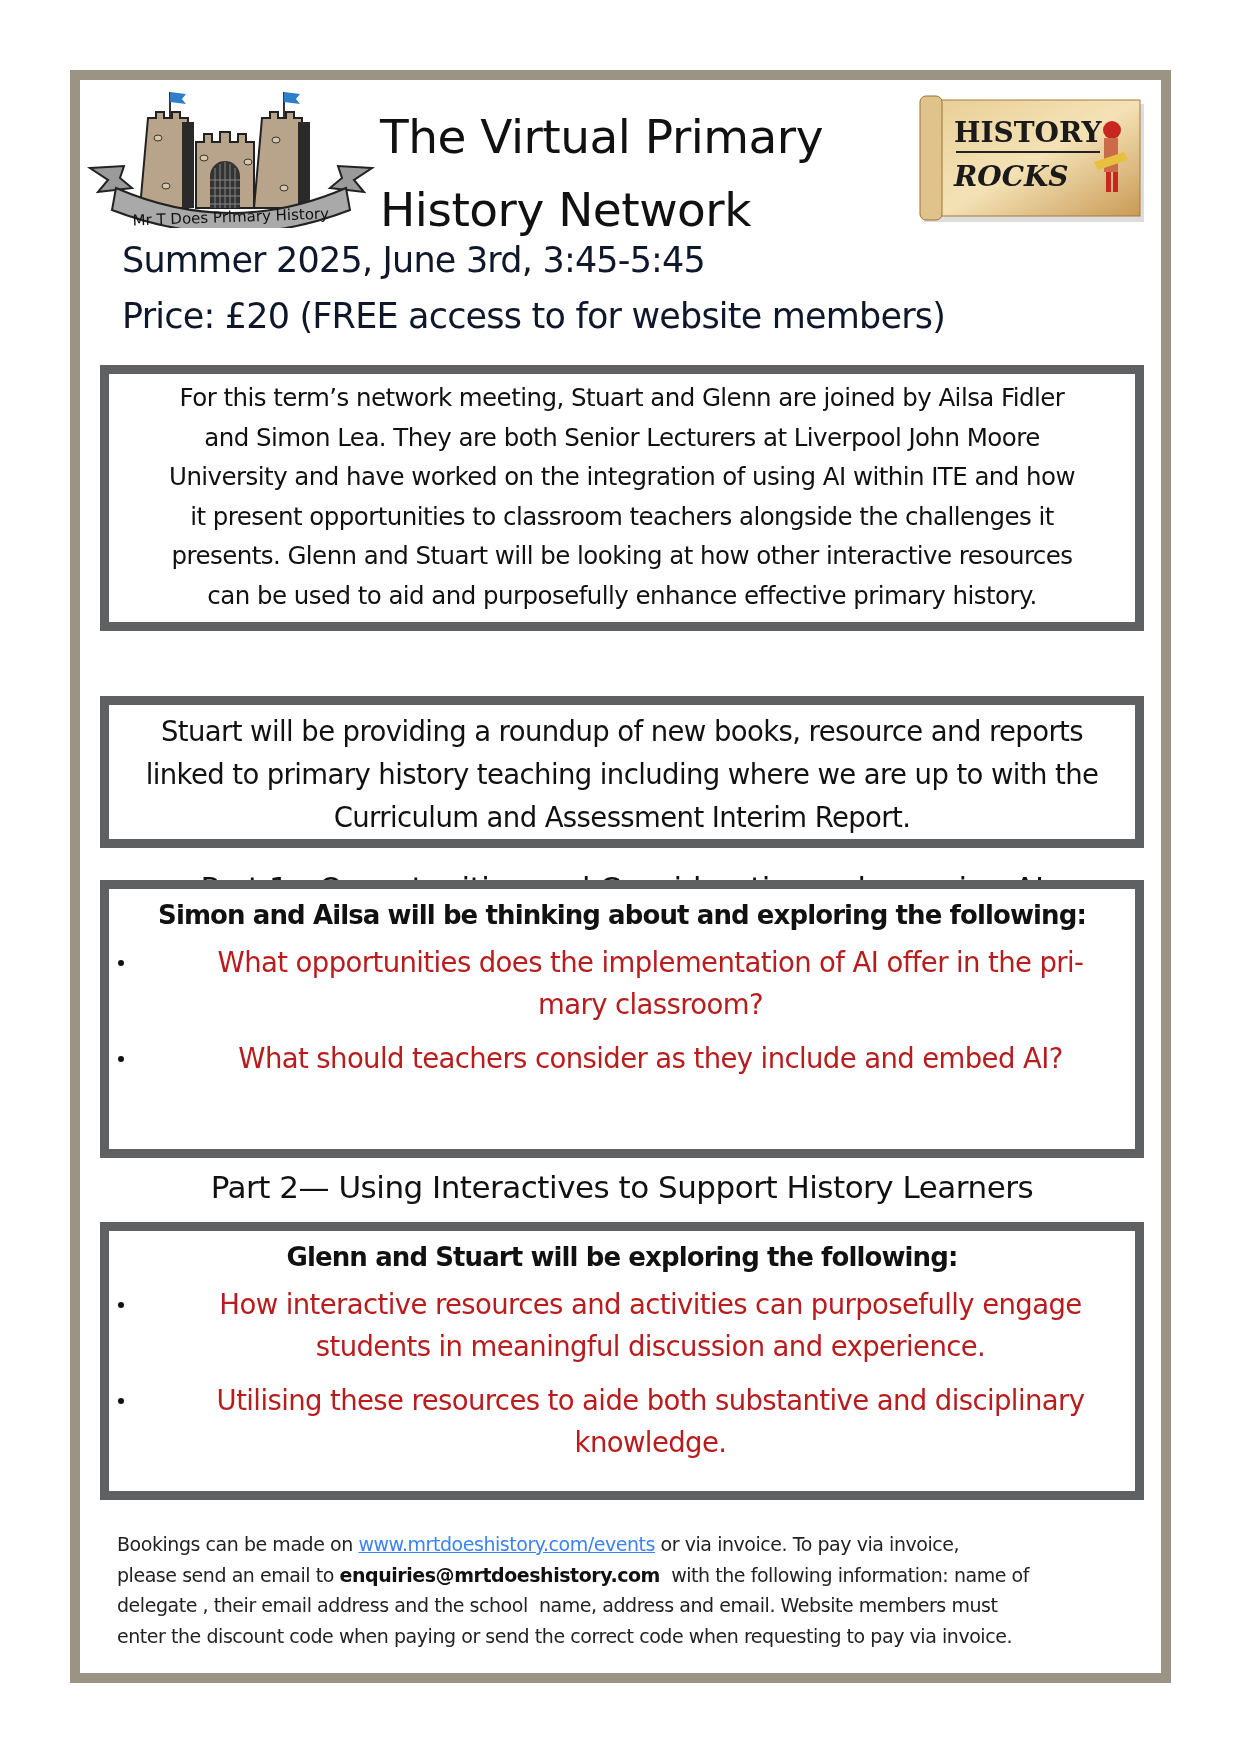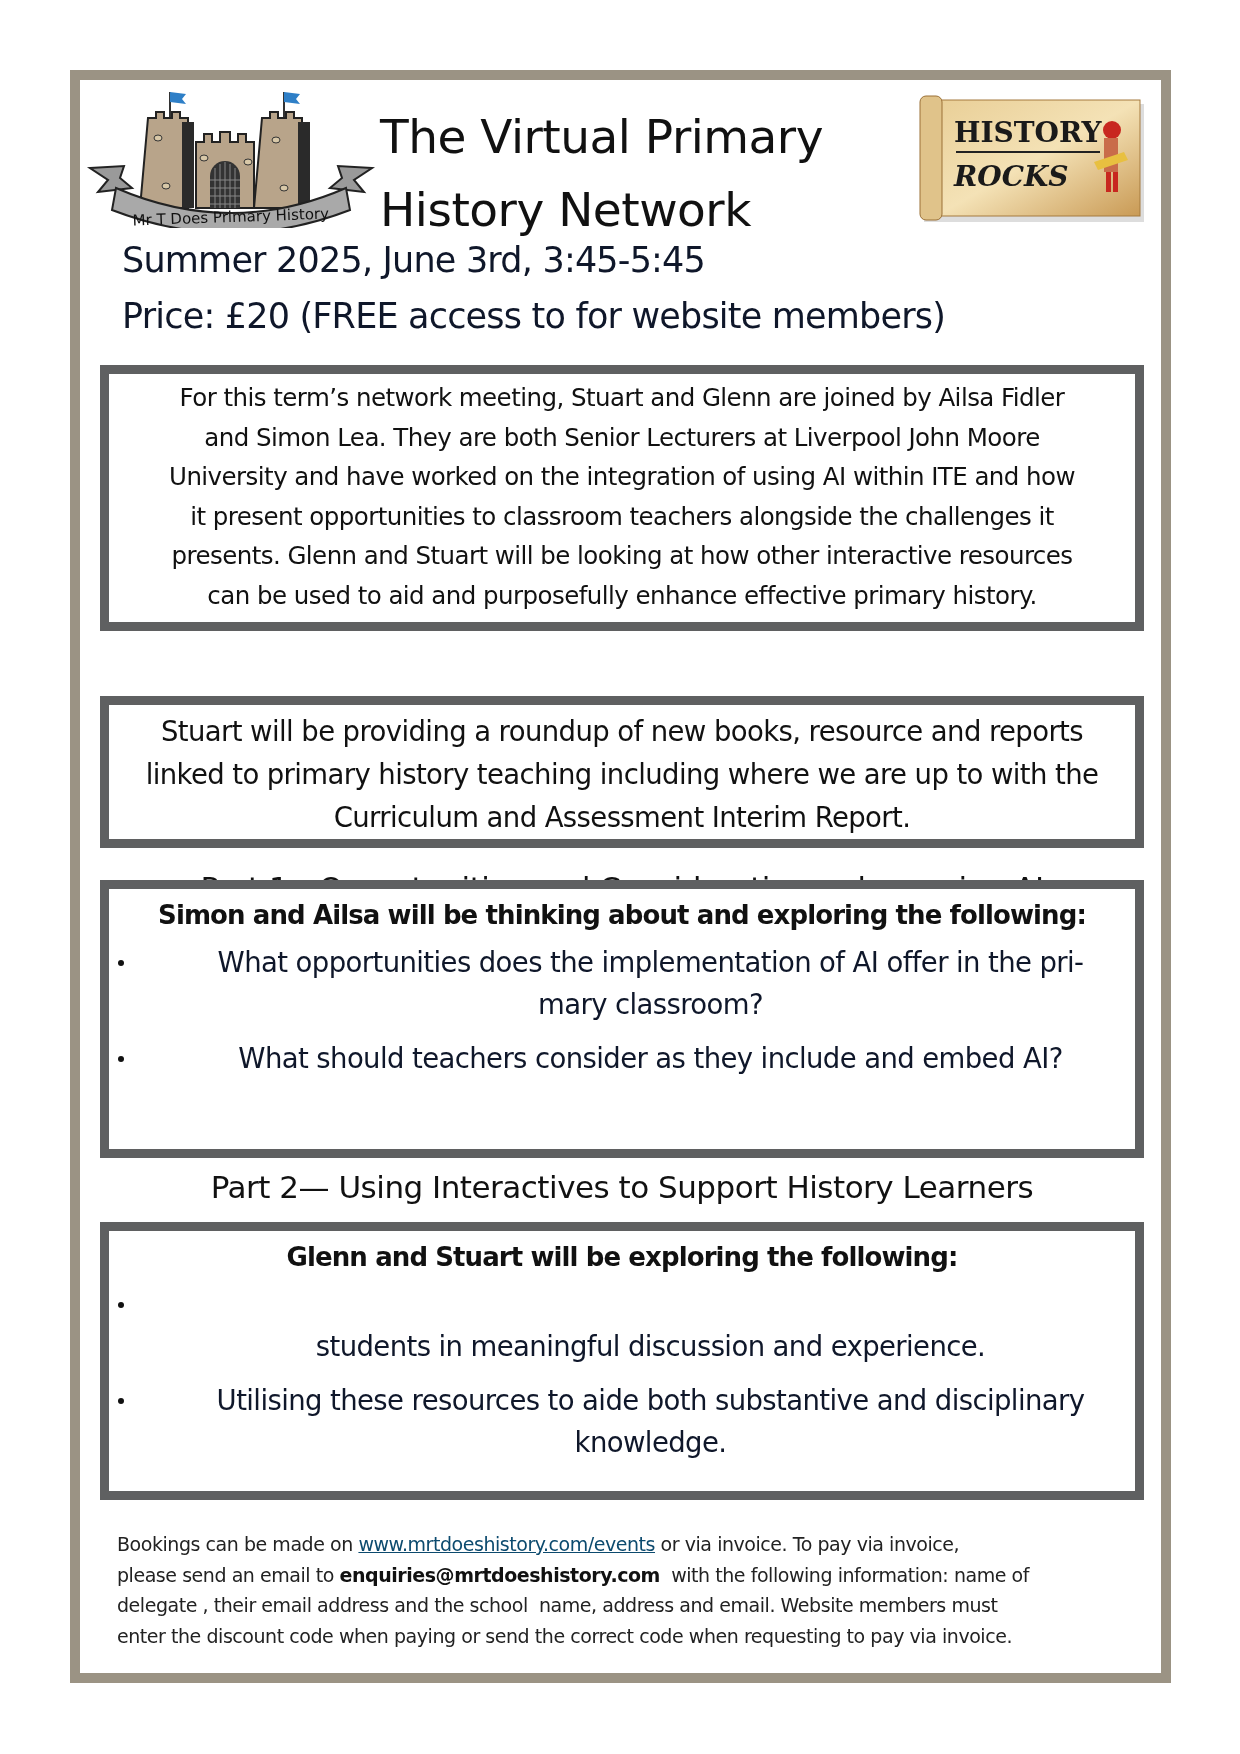--- a/index.html
+++ b/index.html
@@ -52,34 +52,34 @@
     .sh1 { top: 870px; }
     .sh2 { top: 1169px; }
 
     .box-lead {
       font-size: 26px; font-weight: bold; letter-spacing: -0.9px; line-height: 40px; color: #111;
       padding-top: 2px; white-space: nowrap;
     }
     .bullets { list-style: none; margin-top: 6px; }
     .bullet {
       position: relative; padding-left: 57px;
-      font-size: 27.5px; line-height: 42px; letter-spacing: -0.6px; color: #0f172a;
+      font-size: 27.5px; line-height: 42px; letter-spacing: -0.6px; color: #b91c1c;
       margin-bottom: 12px;
     }
     .bullet .dot {
       position: absolute; left: 1px; top: 19px; width: 6px; height: 6px; border-radius: 50%;
       background: #111;
     }
 
     .footer {
       position: absolute; left: 117px; top: 1529px; width: 1020px;
       font-size: 19px; line-height: 30.5px; letter-spacing: -0.45px; color: #222;
     }
     .footer .line { display: block; white-space: nowrap; }
-    .footer a { color: #0c4a6e; text-decoration: underline; }
+    .footer a { color: #3b82f6; text-decoration: underline; }
     .footer b { font-weight: bold; color: #111; }
   </style>
 </head>
 <body>
 
 <div class="frame"></div>
 
 <div class="logo-left">
   <svg width="290" height="140" viewBox="0 0 290 140">
 
@@ -187,21 +187,21 @@
     </li>
   </ul>
 </div>
 
 <div class="section-heading sh2">Part 2— Using Interactives to Support History Learners</div>
 <div class="box box4">
   <div class="box-lead">Glenn and Stuart will be exploring the following:</div>
   <ul class="bullets">
     <li class="bullet">
       <span class="dot"></span>
-      <br>
+      <span>How interactive resources and activities can purposefully engage</span><br>
       <span>students in meaningful discussion and experience.</span>
     </li>
     <li class="bullet">
       <span class="dot"></span>
       <span>Utilising these resources to aide both substantive and disciplinary</span><br>
       <span>knowledge.</span>
     </li>
   </ul>
 </div>
 

